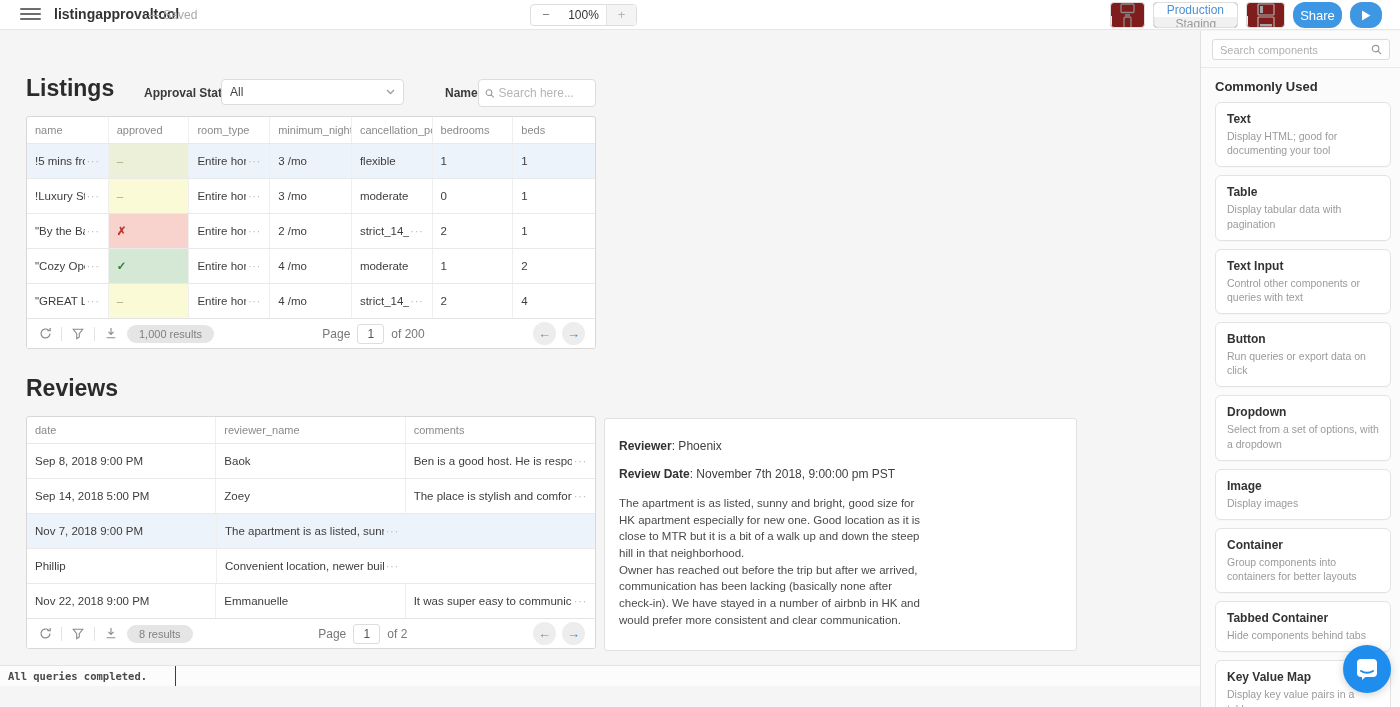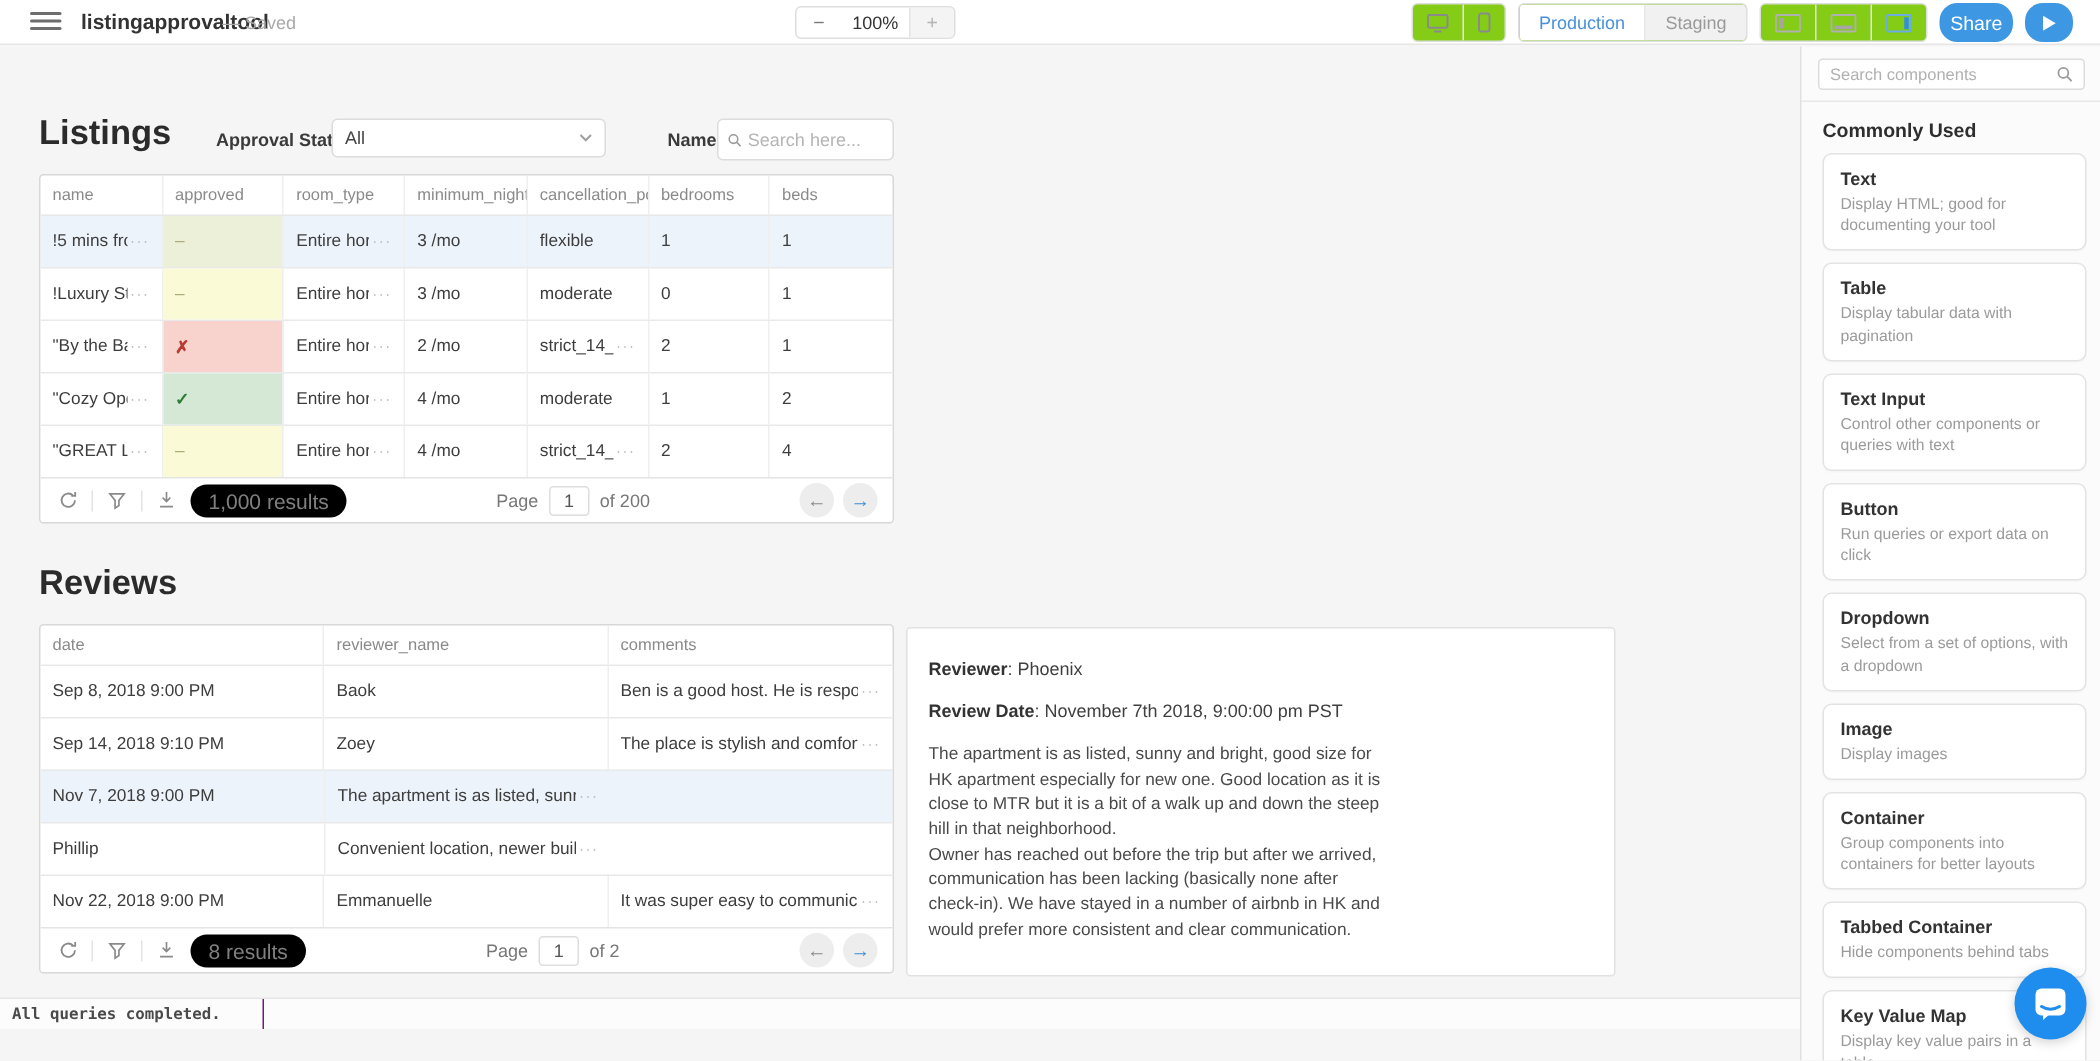--- a/index.html
+++ b/index.html
@@ -11,21 +11,21 @@
   .topbar { position:absolute; top:0; left:0; width:1400px; height:30px; background:#ffffff; border-bottom:1px solid #e6e6e6; z-index:20; }
   .hamburger { position:absolute; left:20px; top:8px; width:21px; height:14px; cursor:pointer; }
   .hamburger span { display:block; height:2px; background:#6d6d6d; border-radius:1px; margin-bottom:3px; }
   .app-title { position:absolute; left:54px; top:6px; font-size:14px; font-weight:700; color:#333; }
   .saved-label { position:absolute; left:148px; top:8px; font-size:12px; color:#a9a9a9; }
   .zoom-ctl { position:absolute; left:530px; top:4px; width:107px; height:22px; border:1px solid #dedede; border-radius:4px; background:#fff; display:flex; align-items:center; overflow:hidden; }
   .zoom-btn { width:30px; text-align:center; font-size:13px; color:#777; cursor:pointer; line-height:20px; }
   .zoom-val { flex:1; text-align:center; font-size:12px; color:#333; }
   .zoom-plus { background:#f4f4f4; border-left:1px solid #e4e4e4; color:#b5b5b5; height:100%; line-height:20px; }
   .tb-right { position:absolute; right:18px; top:2px; height:26px; display:flex; align-items:center; gap:8px; }
-  .seg-group { display:flex; border:1px solid #dedede; border-radius:4px; background:#84cc16; overflow:hidden; height:26px; }
+  .seg-group { display:flex; border:1px solid #dedede; border-radius:4px; background:#7f1d1d; overflow:hidden; height:26px;flex-direction:column; }
   .seg { display:flex; align-items:center; justify-content:center; padding:0 9px; cursor:pointer; border-left:1px solid #e7e7e7; }
   .seg:first-child { border-left:none; }
   .seg-txt { font-size:12px; padding:0 13px; }
   .seg-active-txt { color:#4a90d9; background:#fff; }
   .seg-inactive-txt { color:#9a9a9a; background:#f1f1f1; }
   .btn-blue { background:#3e97e2; color:#fff; border-radius:12px; height:26px; display:flex; align-items:center; justify-content:center; font-size:13px; cursor:pointer; }
   .share-btn { width:49px; }
   .play-btn { width:32px; }
 
   
@@ -52,21 +52,21 @@
   .ap-pending.sel { background:#edf0d8; }
   .ap-rejected { background:#f8d3cd; color:#b93a31; font-weight:700; }
   .ap-approved { background:#d5e8d6; color:#2e7d36; font-weight:700; }
   
   .lc0{width:82px;} .lc1{width:81px;} .lc2{width:81px;} .lc3{width:82px;} .lc4{width:81px;} .lc5{width:81px;} .lc6{width:82px;}
   .rc0{width:190px;} .rc1{width:190px;} .rc2{width:190px;}
 
   .t-footer { display:flex; align-items:center; height:30px; border-top:1px solid #e4e4e4; background:#fff; padding:0 10px; }
   .foot-icon { width:16px; height:16px; display:flex; align-items:center; justify-content:center; cursor:pointer; flex:none; }
   .foot-sep { width:1px; height:14px; background:#e3e3e3; margin:0 8px; flex:none; }
-  .results-pill { background:#000000; border-radius:11px; font-size:14px; color:#808080; padding:3px 12px; margin-left:8px; white-space:nowrap;text-align:right; }
+  .results-pill { background:#e5e5e5; border-radius:11px; font-size:11px; color:#808080; padding:3px 12px; margin-left:8px; white-space:nowrap;text-align:right; }
   .page-ctl { flex:1; display:flex; align-items:center; justify-content:center; gap:7px; font-size:12px; color:#777; }
   .page-input { width:27px; height:20px; border:1px solid #ddd; border-radius:3px; text-align:center; font-size:12px; color:#555; font-family:"Liberation Sans", sans-serif; outline:none; }
   .nav-circle { width:23px; height:23px; border-radius:50%; background:#ededed; display:flex; align-items:center; justify-content:center; cursor:pointer; font-size:13px; flex:none; }
   .nav-prev { color:#8a8a8a; margin-right:6px; }
   .nav-next { color:#3d8fd6; }
 
   
   .detail-panel { position:absolute; left:604px; top:387px; width:473px; height:233px; background:#fff; border:1px solid #e2e2e2; border-radius:3px; padding:20px 14px 14px 14px; }
   .detail-line { font-size:12px; color:#3f3f3f; margin-bottom:14px; }
   .detail-line b { font-weight:700; color:#333; }
@@ -317,21 +317,21 @@
       <div id="reviews-body">
           <div class="t-row">
             <div class="cell rc0">Sep 8, 2018 9:00 PM</div>
             <div class="cell rc1">Baok</div>
             <div class="cell rc2">
               <span class="cell-text">Ben is a good host. He is responsive a</span>
               <span class="dots">···</span>
             </div>
           </div>
           <div class="t-row">
-            <div class="cell rc0">Sep 14, 2018 9:10 PM</div>
+            <div class="cell rc0">Sep 14, 2018 5:00 PM</div>
             <div class="cell rc1">Zoey</div>
             <div class="cell rc2">
               <span class="cell-text">The place is stylish and comfortable.</span>
               <span class="dots">···</span>
             </div>
           </div>
           <div class="t-row selected">
             <div class="cell rc0">Nov 7, 2018 9:00 PM</div>
             <div class="cell rc2">
               <span class="cell-text">The apartment is as listed, sunny and</span>

